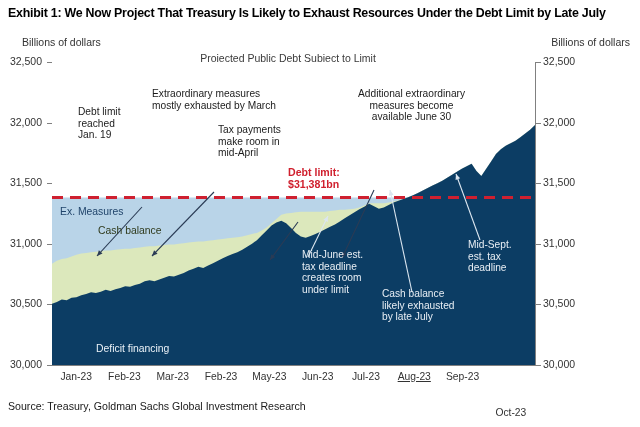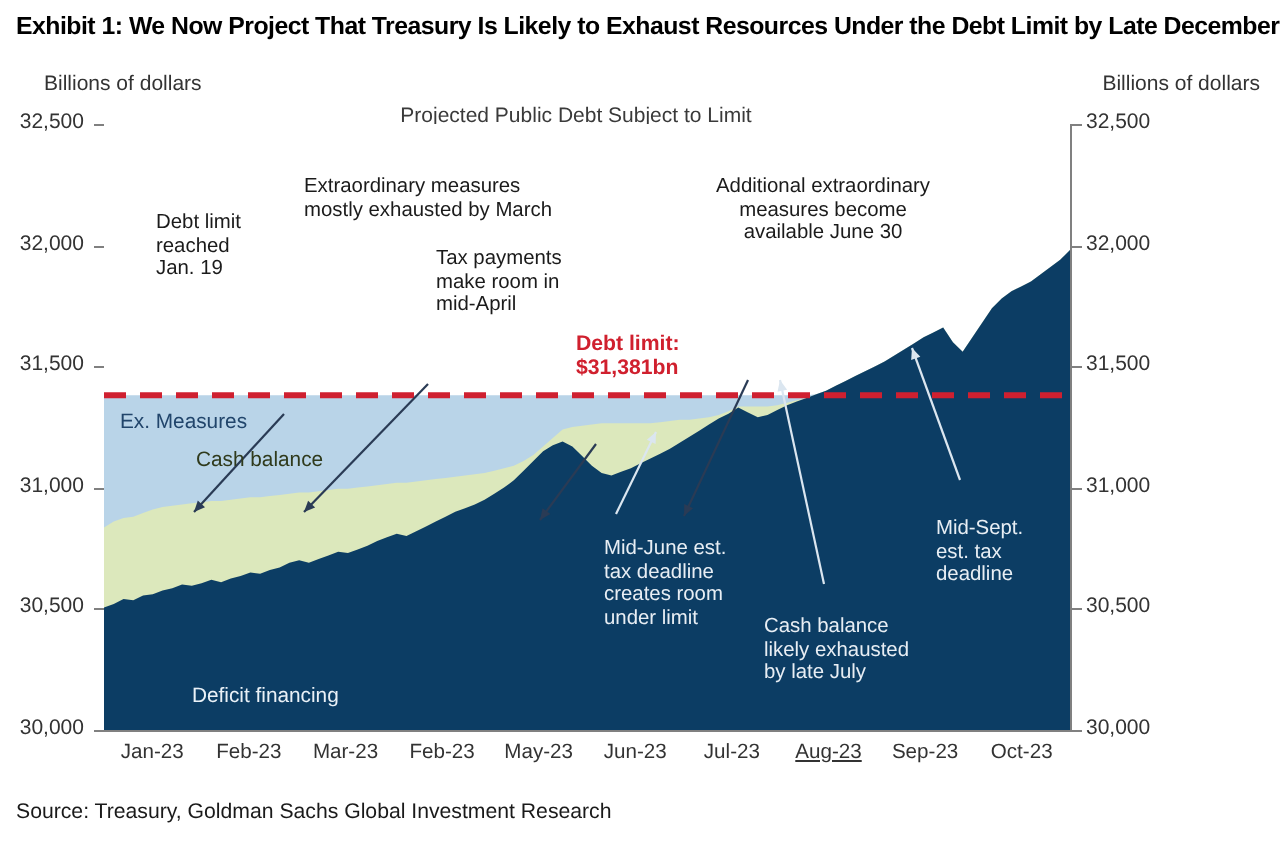--- a/index.html
+++ b/index.html
@@ -55,41 +55,41 @@
   .xlabel{
     position:absolute;top:371px;font-size:10.3px;color:#333333;
     white-space:nowrap;text-align:center;
   }
 
   
   .anno{
     position:absolute;font-size:10.2px;line-height:11.6px;color:#1b1b1b;
     white-space:pre-line;
   }
-  .anno.light{color:#e8eef4;margin-top:20px;}
+  .anno.light{color:#e8eef4;}
   .anno.debtlimit{color:#d0202e;font-weight:bold;font-size:10.6px;line-height:12px;}
 
   .series-label{
     position:absolute;font-size:10.4px;white-space:nowrap;
   }
   .series-label.exm{color:#21456b;}
   .series-label.cash{color:#2f3a1c;}
   .series-label.deficit{color:#eaf1f7;margin-top:35px;}
 
   .source{
     position:absolute;left:8px;top:400px;
     font-size:10.6px;font-weight:normal;color:#1a1a1a;white-space:nowrap;
   }
 </style>
 </head>
 <body>
 
 <div id="root">
 
-  <div class="exhibit-title">Exhibit 1: We Now Project That Treasury Is Likely to Exhaust Resources Under the Debt Limit by Late December</div>
+  <div class="exhibit-title">Exhibit 1: We Now Project That Treasury Is Likely to Exhaust Resources Under the Debt Limit by Late July</div>
 
   <div class="axis-unit left">Billions of dollars</div>
   <div class="axis-unit right">Billions of dollars</div>
 
   <div class="chart-subtitle">Projected Public Debt Subject to Limit</div>
 
   <div class="axis-line y-left"></div>
   <div class="axis-line y-right"></div>
   <div class="axis-line x-bottom"></div>
 
@@ -159,21 +159,21 @@
   <div id="xticks">
       <div class="xlabel" style="left: 48.15px; width: 56px;">Jan-23</div>
       <div class="xlabel" style="left: 96.45px; width: 56px;">Feb-23</div>
       <div class="xlabel" style="left: 144.75px; width: 56px;">Mar-23</div>
       <div class="xlabel" style="left: 193.05px; width: 56px;">Feb-23</div>
       <div class="xlabel" style="left: 241.35px; width: 56px;">May-23</div>
       <div class="xlabel" style="left: 289.65px; width: 56px;">Jun-23</div>
       <div class="xlabel" style="left: 337.95px; width: 56px;">Jul-23</div>
       <div class="xlabel" style="left: 386.25px; width: 56px; text-decoration: underline;">Aug-23</div>
       <div class="xlabel" style="left: 434.55px; width: 56px;">Sep-23</div>
-      <div class="xlabel" style="left: 482.85px; width: 56px;">Oct-23</div>
+      <div class="xlabel" style="left: 482.85px; width: 56px; margin-top: 36px;">Oct-23</div>
     </div>
 
   <div class="series-label exm" style="left:60px;top:206px;">Ex. Measures</div>
   <div class="series-label cash" style="left:98px;top:225px;">Cash balance</div>
   <div class="series-label deficit" style="left:96px;top:308px;">Deficit financing</div>
 
   <div class="anno" style="left:78px;top:106px;">Debt limit
 reached
 Jan. 19</div>
   <div class="anno" style="left:152px;top:88px;">Extraordinary measures

